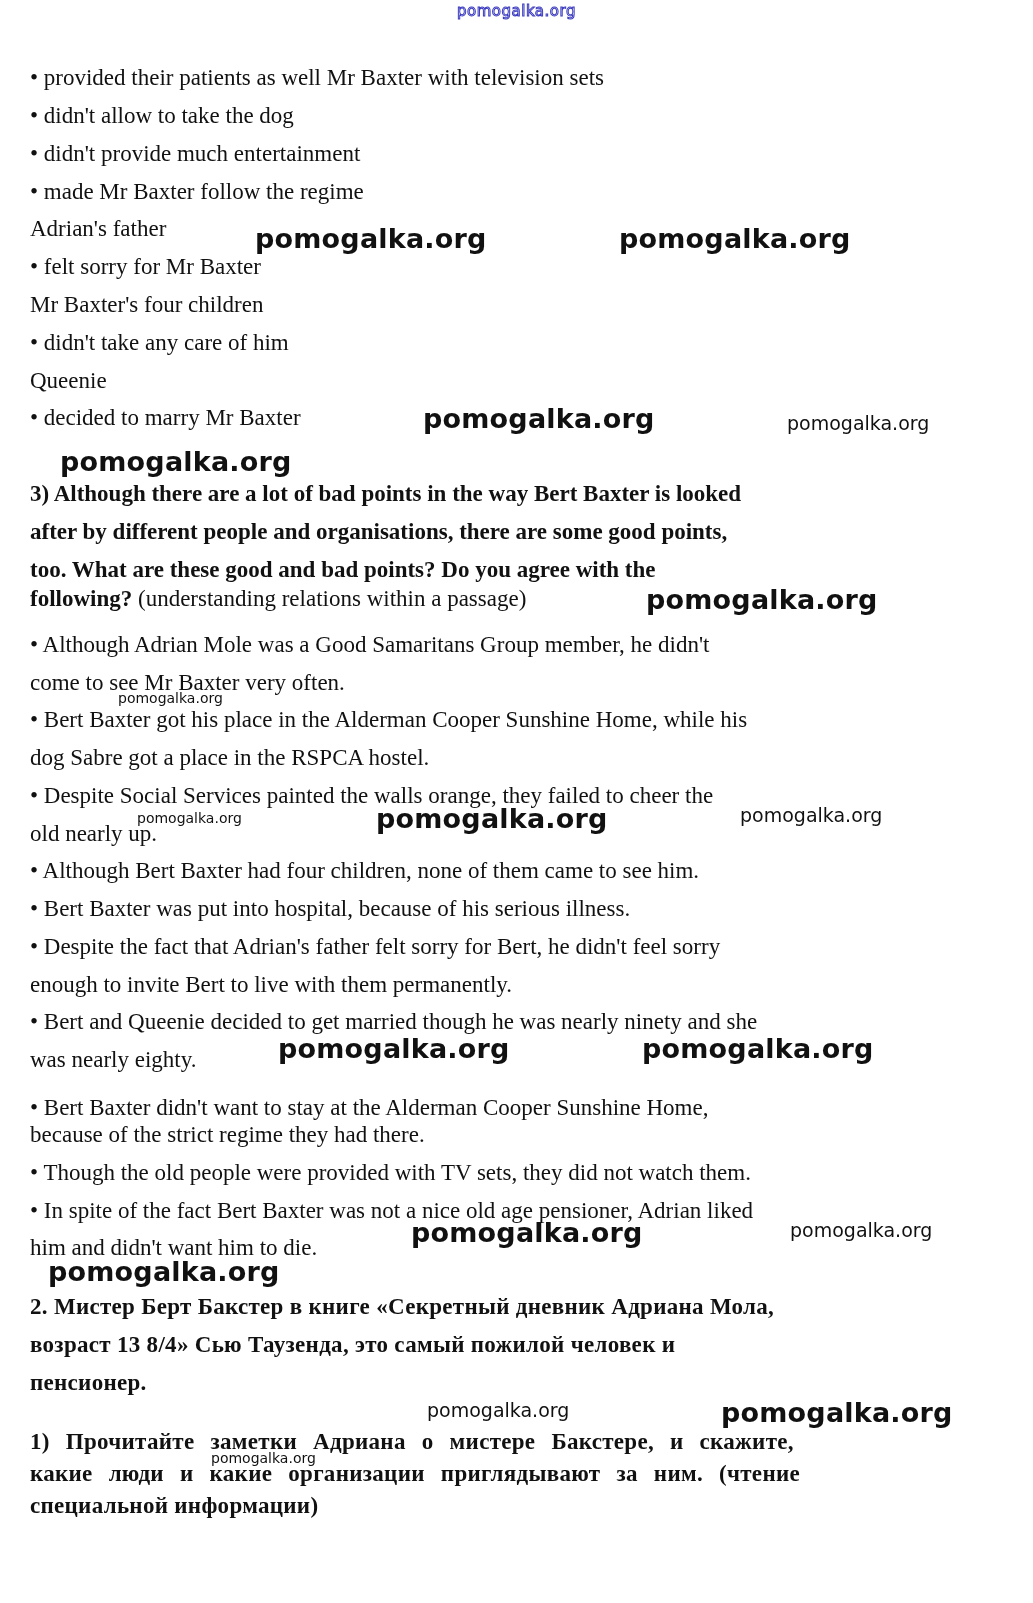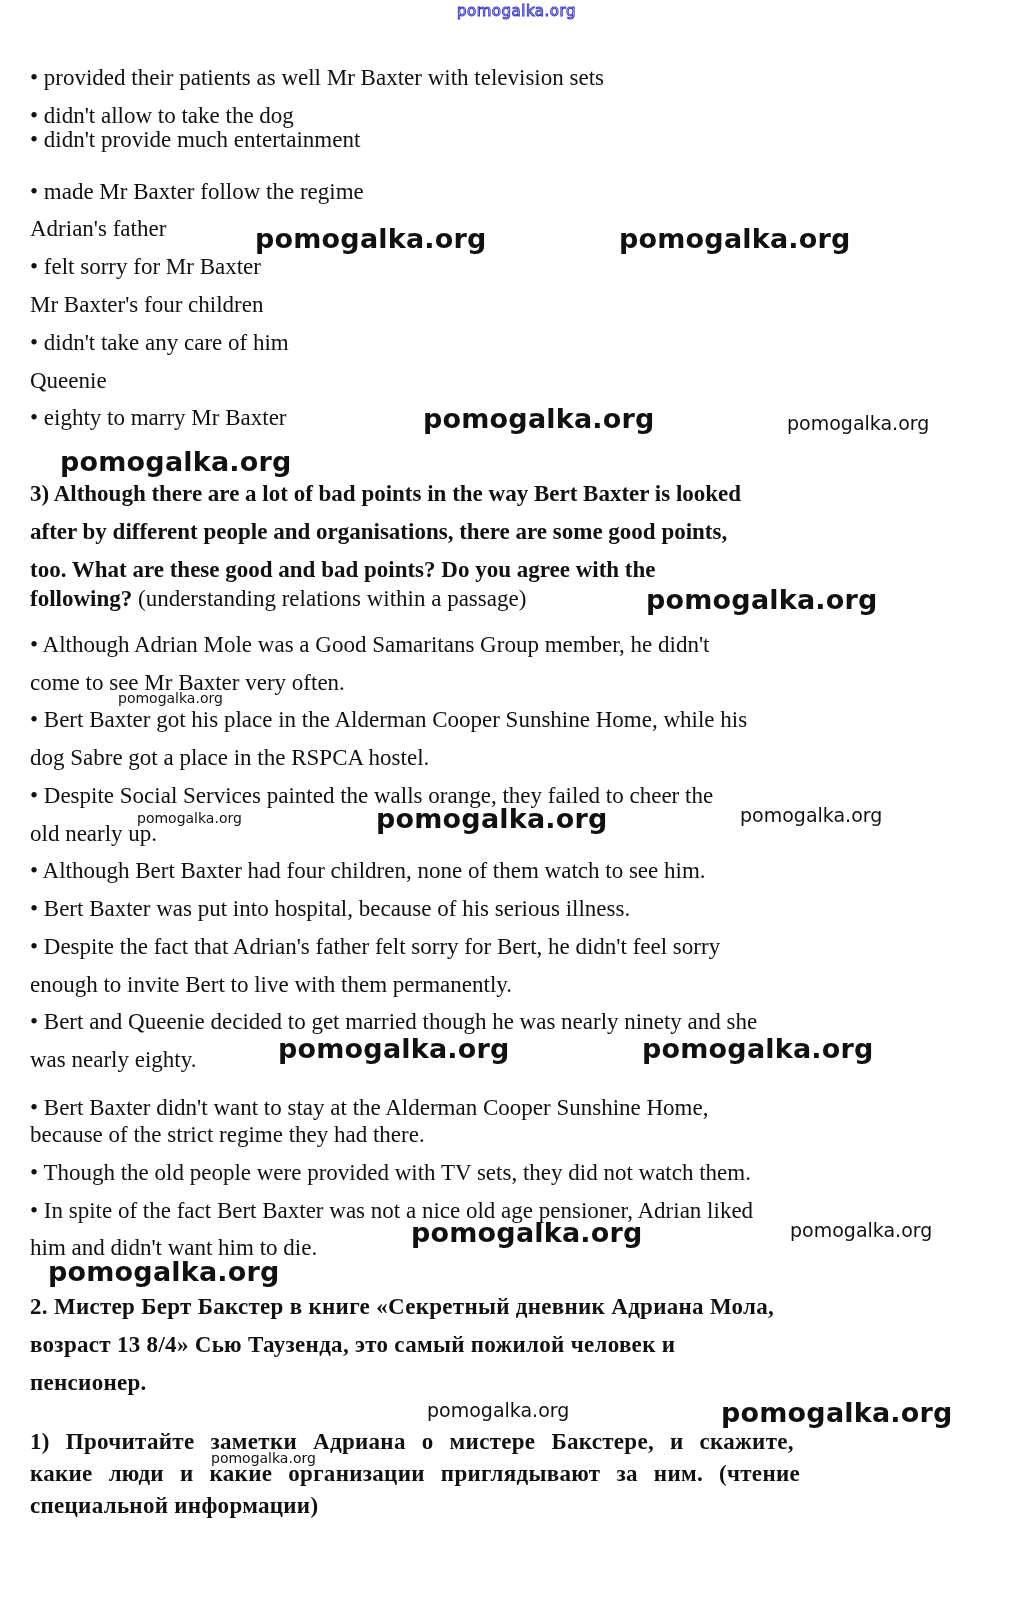--- a/index.html
+++ b/index.html
@@ -28,43 +28,43 @@
     .ru { letter-spacing: 0.3px; }
     .ru.spread { word-spacing: 10px; text-align: right; }
   </style>
 </head>
 <body>
 
 <div class="top-mark">pomogalka.org</div>
 
 <div class="line" style="top:63px">• provided their patients as well Mr Baxter with television sets</div>
 <div class="line" style="top:101px">• didn't allow to take the dog</div>
-<div class="line" style="top:125px">• didn't provide much entertainment</div>
+<div class="line" style="top:139px">• didn't provide much entertainment</div>
 <div class="line" style="top:177px">• made Mr Baxter follow the regime</div>
 <div class="line" style="top:214px">Adrian's father</div>
 <div class="line" style="top:252px">• felt sorry for Mr Baxter</div>
 <div class="line" style="top:290px">Mr Baxter's four children</div>
 <div class="line" style="top:328px">• didn't take any care of him</div>
 <div class="line" style="top:366px">Queenie</div>
-<div class="line" style="top:403px">• eighty to marry Mr Baxter</div>
+<div class="line" style="top:403px">• decided to marry Mr Baxter</div>
 
 <div class="line b" style="top:479px">3) Although there are a lot of bad points in the way Bert Baxter is looked</div>
 <div class="line b" style="top:517px">after by different people and organisations, there are some good points,</div>
 <div class="line b" style="top:555px">too. What are these good and bad points? Do you agree with the</div>
 <div class="line" style="top:584px">
   <span class="b">following?</span><span> (understanding relations within a passage)</span>
 </div>
 
 <div class="line" style="top:630px">• Although Adrian Mole was a Good Samaritans Group member, he didn't</div>
 <div class="line" style="top:668px">come to see Mr Baxter very often.</div>
 <div class="line" style="top:705px">• Bert Baxter got his place in the Alderman Cooper Sunshine Home, while his</div>
 <div class="line" style="top:743px">dog Sabre got a place in the RSPCA hostel.</div>
 <div class="line" style="top:781px">• Despite Social Services painted the walls orange, they failed to cheer the</div>
 <div class="line" style="top:819px">old nearly up.</div>
-<div class="line" style="top:856px">• Although Bert Baxter had four children, none of them watch to see him.</div>
+<div class="line" style="top:856px">• Although Bert Baxter had four children, none of them came to see him.</div>
 <div class="line" style="top:894px">• Bert Baxter was put into hospital, because of his serious illness.</div>
 <div class="line" style="top:932px">• Despite the fact that Adrian's father felt sorry for Bert, he didn't feel sorry</div>
 <div class="line" style="top:970px">enough to invite Bert to live with them permanently.</div>
 <div class="line" style="top:1007px">• Bert and Queenie decided to get married though he was nearly ninety and she</div>
 <div class="line" style="top:1045px">was nearly eighty.</div>
 <div class="line" style="top:1093px">• Bert Baxter didn't want to stay at the Alderman Cooper Sunshine Home,</div>
 <div class="line" style="top:1120px">because of the strict regime they had there.</div>
 <div class="line" style="top:1158px">• Though the old people were provided with TV sets, they did not watch them.</div>
 <div class="line" style="top:1196px">• In spite of the fact Bert Baxter was not a nice old age pensioner, Adrian liked</div>
 <div class="line" style="top:1233px">him and didn't want him to die.</div>

